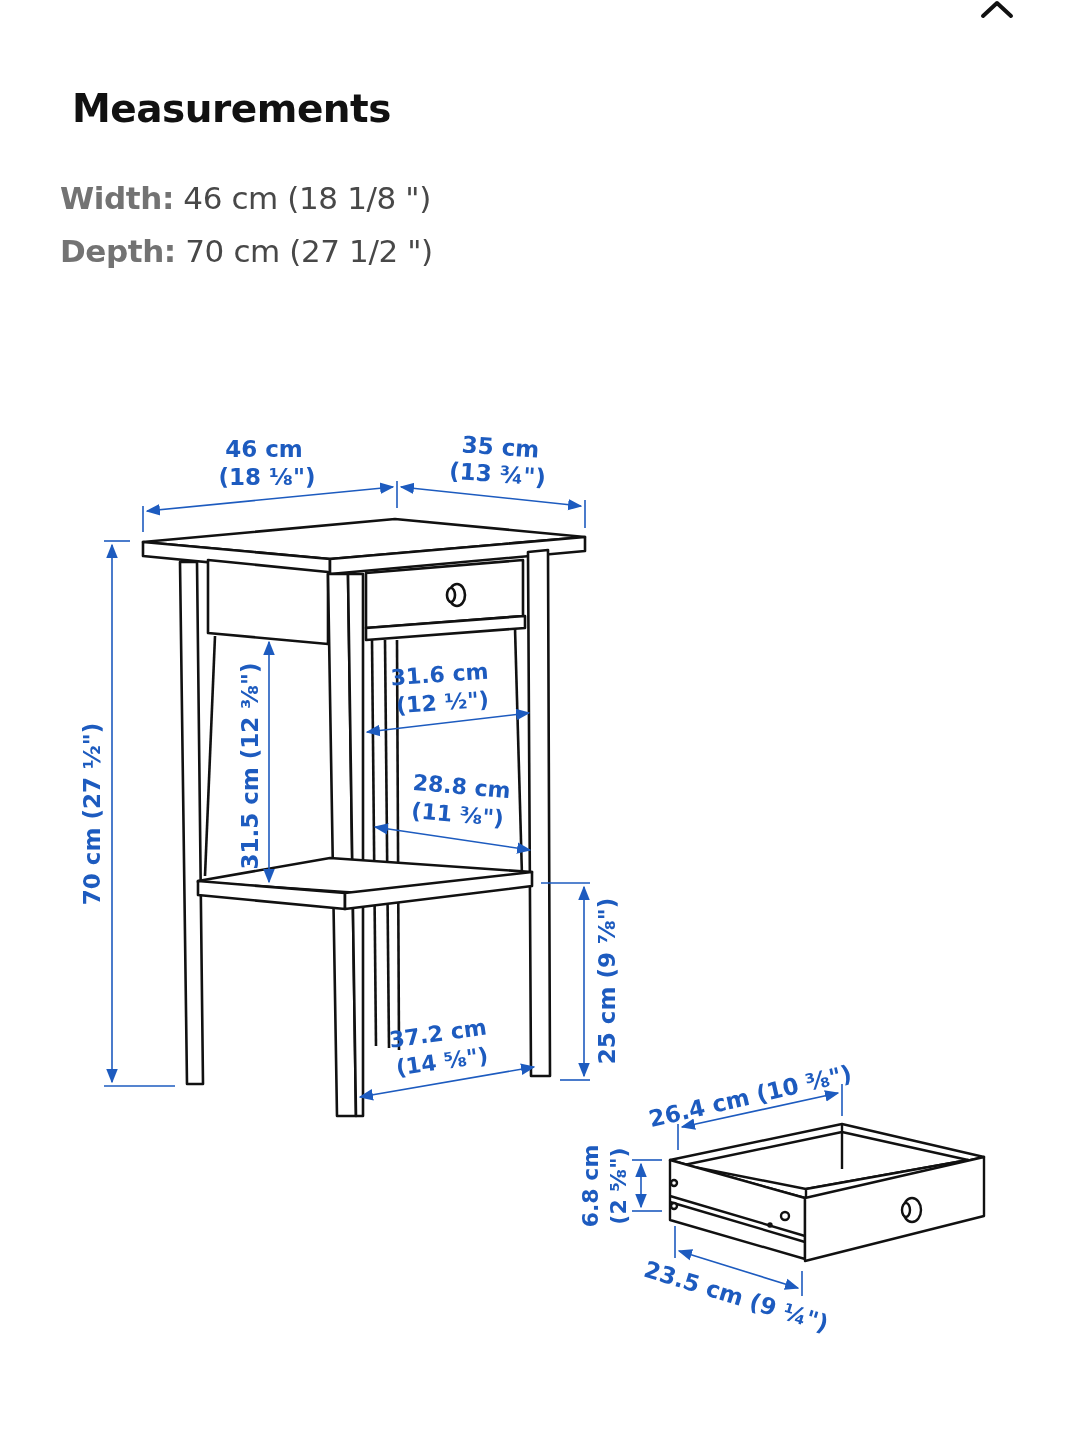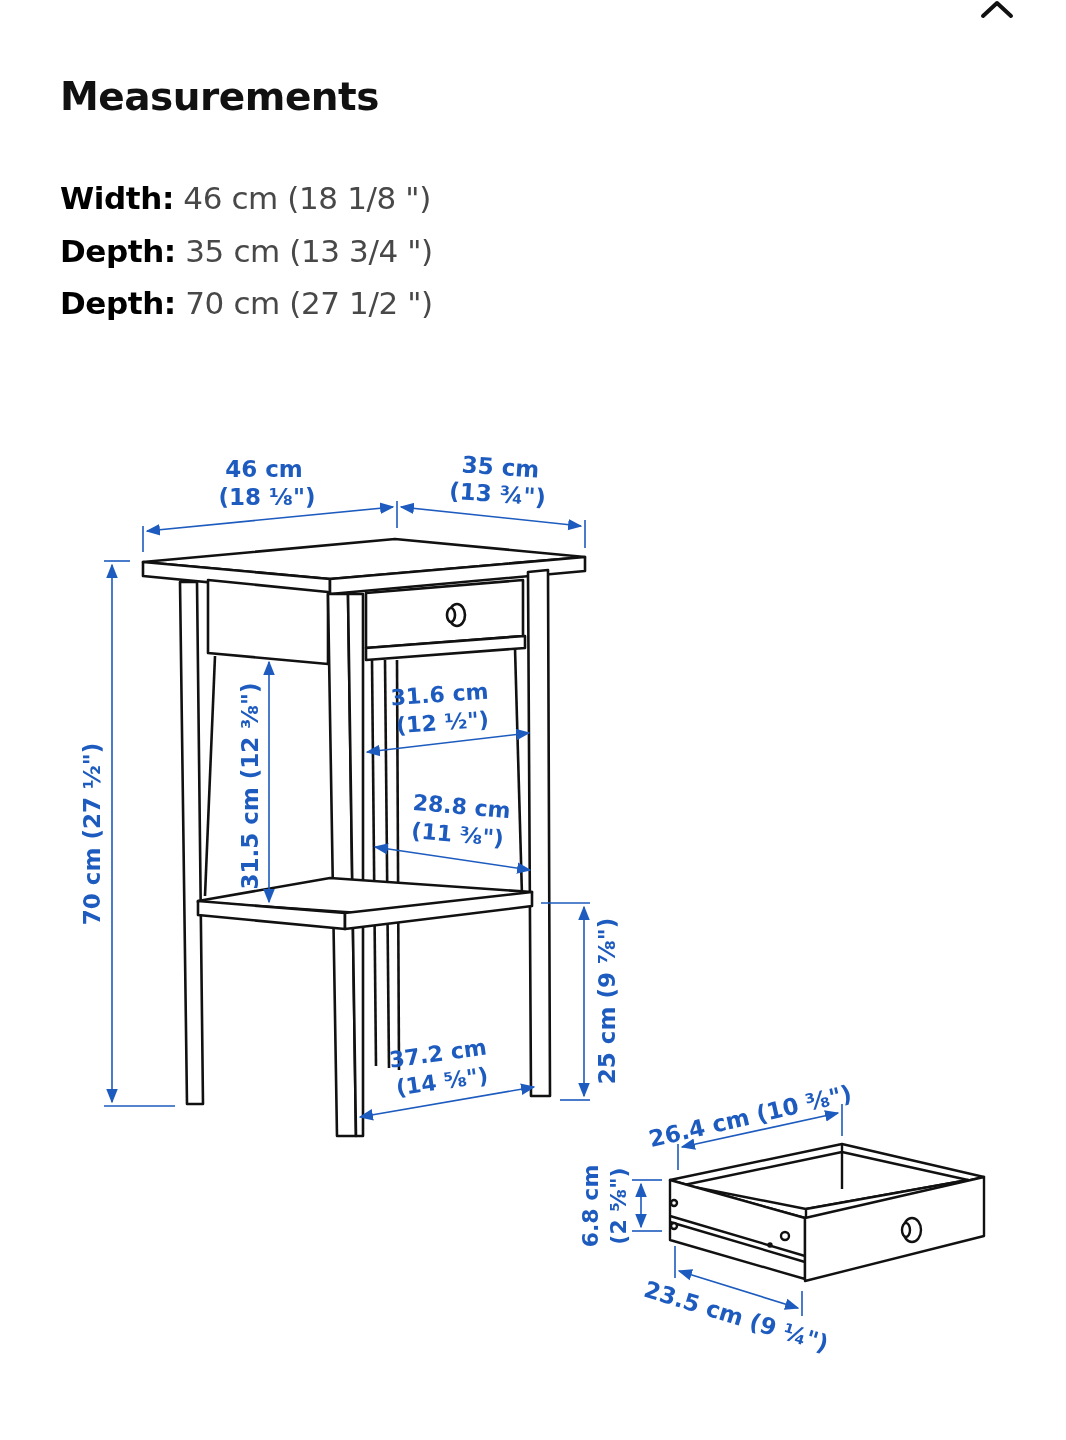--- a/index.html
+++ b/index.html
@@ -1,45 +1,44 @@
 <!DOCTYPE html>
 <html><head>
 <meta charset="utf-8">
 <style>
   html, body { margin:0; padding:0; background:#ffffff; }
   body { width:1066px; height:1440px; position:relative; overflow:hidden;
          font-family:"Liberation Sans", "DejaVu Sans", sans-serif; color:#111; }
   .collapse-btn { position:absolute; left:972px; top:0px; width:50px; height:22px;
                   display:flex; align-items:flex-start; justify-content:center; cursor:pointer; }
-  .title { position:absolute; left:60px; top:74px; margin:0;
+  .title { position:absolute; left:60px; top:74px; margin:12px;
            font-family:"DejaVu Sans", sans-serif; font-weight:bold; font-size:39px;
            letter-spacing:-0.5px; color:#111; }
   .specs { position:absolute; left:60px; top:172px; margin:0; padding:0; list-style:none; }
   .specs li { font-family:"DejaVu Sans", sans-serif; font-size:31px; line-height:52.5px;
               color:#484848; white-space:nowrap; letter-spacing:-0.4px; }
-  .specs .k { font-weight:bold; color:#000000; }
+  .specs .k { font-weight:bold; color:#737373; }
   .specs .v { font-weight:normal; }
-  .drawing { position:absolute; left:0; top:416px; width:988px; height:1000px; }
+  .drawing { position:absolute; left:0; top:396px; width:988px; height:1000px; }
   .drawing svg { width:1066px; height:1000px; display:block; }
   .dim text { font-family:"DejaVu Sans", sans-serif; font-weight:bold; fill:#1d5bbf; }
 </style>
 </head>
 <body>
 
 <div class="collapse-btn">
   <svg width="36" height="20" viewBox="0 0 36 20">
     <polyline points="4,16 18,3 32,16" fill="none" stroke="#111" stroke-width="4" stroke-linecap="round" stroke-linejoin="round"></polyline>
   </svg>
 </div>
 
 <h2 class="title">Measurements</h2>
 
 <ul class="specs">
   <li><span class="k">Width:</span><span class="v"> 46 cm (18 1/8 ")</span></li>
-  <li><span class="k">Depth:</span><span class="v"> 35 cm (13 3/4 ")</span></li>
   <li><span class="k">Depth:</span><span class="v"> 70 cm (27 1/2 ")</span></li>
 </ul>
 
 <div class="drawing">
 <svg viewBox="0 420 1066 1000" xmlns="http://www.w3.org/2000/svg">
   <defs>
     <marker id="arr" viewBox="0 0 10 10" refX="9" refY="5" markerWidth="9" markerHeight="9" orient="auto-start-reverse">
       <path d="M0,1 L10,5 L0,9 z" fill="#1d5bbf"></path>
     </marker>
   </defs>

